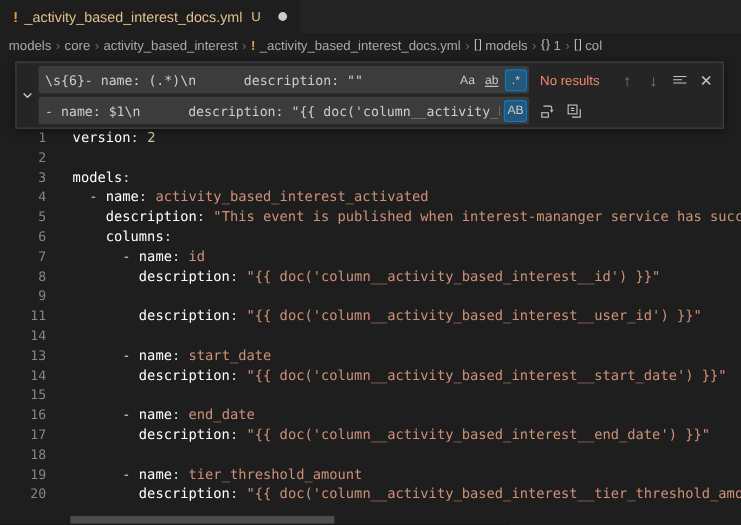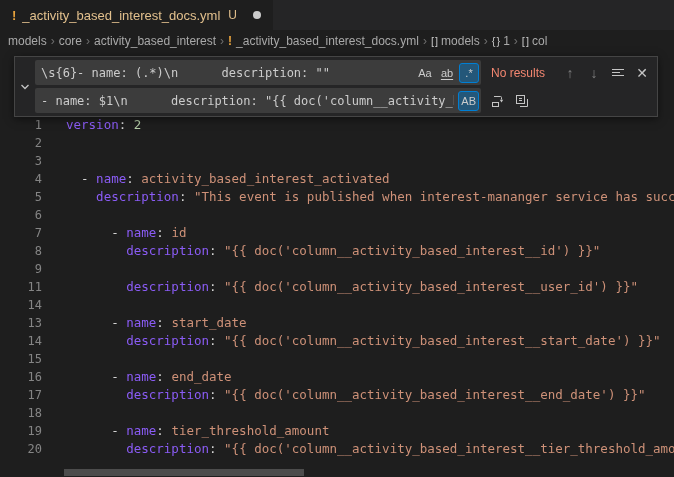--- a/index.html
+++ b/index.html
@@ -23,21 +23,21 @@
   .bc-icon.warning { color:#e8a33d; font-weight:bold; }
   .bc-icon.symbol-array, .bc-icon.symbol-object { color:#c5c5c5; font-size:11px; letter-spacing:-1px; }
 
   
   .editor { position:absolute; top:52px; left:0; right:0; bottom:0; }
   .code { position:absolute; top:64px; left:0; right:0;
           font-family:"DejaVu Sans Mono", monospace; font-size:12.5px; line-height:18px; }
   .line { display:flex; height:18px; white-space:pre; }
   .ln { flex:0 0 42px; text-align:right; color:#858585; font-size:12px; }
   .lc { padding-left:24px; }
-  .tok-key { color:#8b5cf6;text-align:center; }
+  .tok-key { color:#ffffff;text-align:center; }
   .tok-punct { color:#d4d4d4; }
   .tok-str { color:#ce9178; }
   .tok-num { color:#b5cea8; }
 
   
   .find-widget { position:absolute; top:4px; left:14px; width:644px; background:#252526;
                  border:1px solid #454545; box-shadow:0 2px 8px rgba(0,0,0,.5); display:flex; z-index:5; }
   .fw-toggle { flex:0 0 20px; display:flex; align-items:center; justify-content:center; cursor:pointer; }
   .fw-main { flex:1; padding:3px 4px 3px 0; display:flex; flex-direction:column; gap:3px; min-width:0; }
   .fw-row { display:flex; align-items:center; }
@@ -107,24 +107,24 @@
         <span class="bc-icon symbol-array">[ ]</span>
         <span>col</span>
       </span>
     </nav>
 
   <div class="editor">
 
     <div class="code" id="code">
         <div class="line"><span class="ln">1</span><span class="lc"><span class="tok-key">version</span><span class="tok-punct">: </span><span class="tok-num">2</span></span></div>
         <div class="line"><span class="ln">2</span><span class="lc"></span></div>
-        <div class="line"><span class="ln">3</span></div>
+        <div class="line"><span class="ln">3</span><span class="lc"><span class="tok-key">models</span><span class="tok-punct">:</span></span></div>
         <div class="line"><span class="ln">4</span><span class="lc"><span class="tok-punct">  - </span><span class="tok-key">name</span><span class="tok-punct">: </span><span class="tok-str">activity_based_interest_activated</span></span></div>
         <div class="line"><span class="ln">5</span><span class="lc"><span class="tok-punct">    </span><span class="tok-key">description</span><span class="tok-punct">: </span><span class="tok-str">"This event is published when interest-mananger service has success</span></span></div>
-        <div class="line"><span class="ln">6</span></div>
+        <div class="line"><span class="ln">6</span><span class="lc"><span class="tok-punct">    </span><span class="tok-key">columns</span><span class="tok-punct">:</span></span></div>
         <div class="line"><span class="ln">7</span><span class="lc"><span class="tok-punct">      - </span><span class="tok-key">name</span><span class="tok-punct">: </span><span class="tok-str">id</span></span></div>
         <div class="line"><span class="ln">8</span><span class="lc"><span class="tok-punct">        </span><span class="tok-key">description</span><span class="tok-punct">: </span><span class="tok-str">"{{ doc('column__activity_based_interest__id') }}"</span></span></div>
         <div class="line"><span class="ln">9</span><span class="lc"></span></div>
         <div class="line"><span class="ln">11</span><span class="lc"><span class="tok-punct">        </span><span class="tok-key">description</span><span class="tok-punct">: </span><span class="tok-str">"{{ doc('column__activity_based_interest__user_id') }}"</span></span></div>
         <div class="line"><span class="ln">14</span><span class="lc"></span></div>
         <div class="line"><span class="ln">13</span><span class="lc"><span class="tok-punct">      - </span><span class="tok-key">name</span><span class="tok-punct">: </span><span class="tok-str">start_date</span></span></div>
         <div class="line"><span class="ln">14</span><span class="lc"><span class="tok-punct">        </span><span class="tok-key">description</span><span class="tok-punct">: </span><span class="tok-str">"{{ doc('column__activity_based_interest__start_date') }}"</span></span></div>
         <div class="line"><span class="ln">15</span><span class="lc"></span></div>
         <div class="line"><span class="ln">16</span><span class="lc"><span class="tok-punct">      - </span><span class="tok-key">name</span><span class="tok-punct">: </span><span class="tok-str">end_date</span></span></div>
         <div class="line"><span class="ln">17</span><span class="lc"><span class="tok-punct">        </span><span class="tok-key">description</span><span class="tok-punct">: </span><span class="tok-str">"{{ doc('column__activity_based_interest__end_date') }}"</span></span></div>

